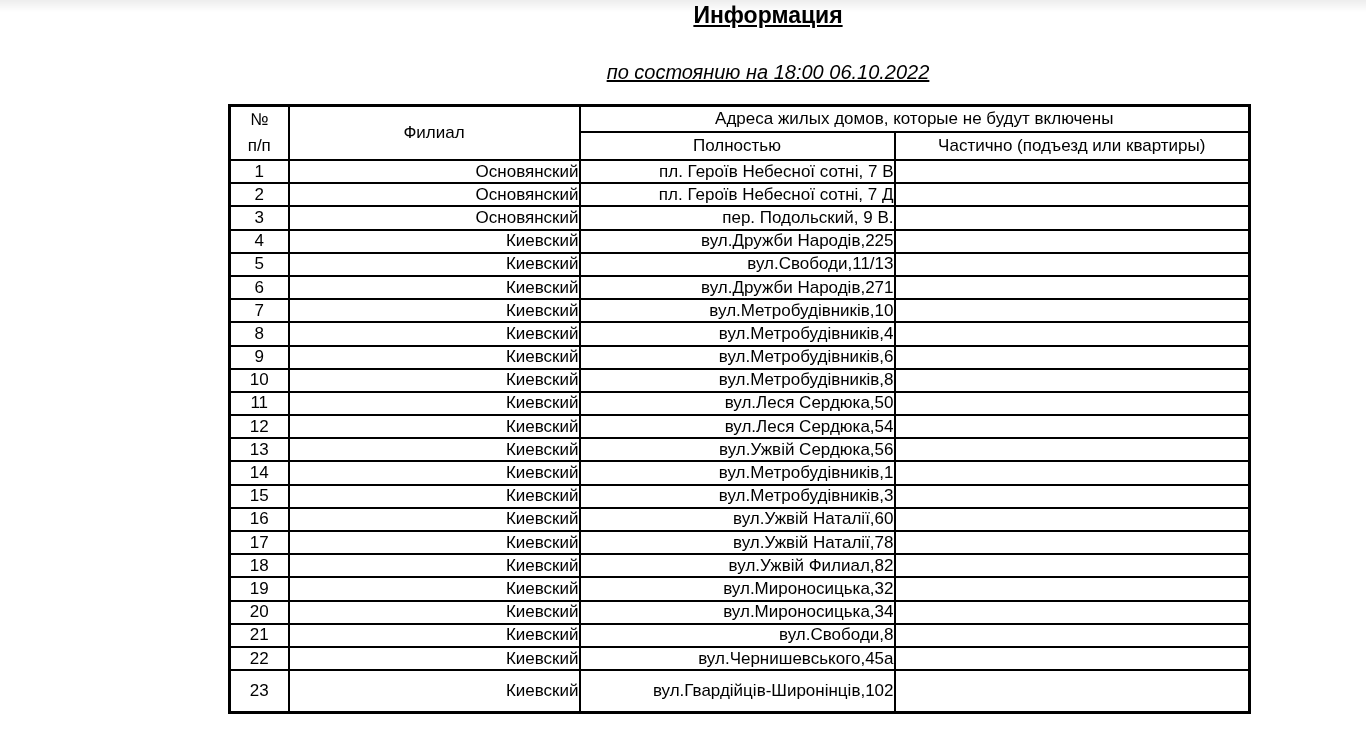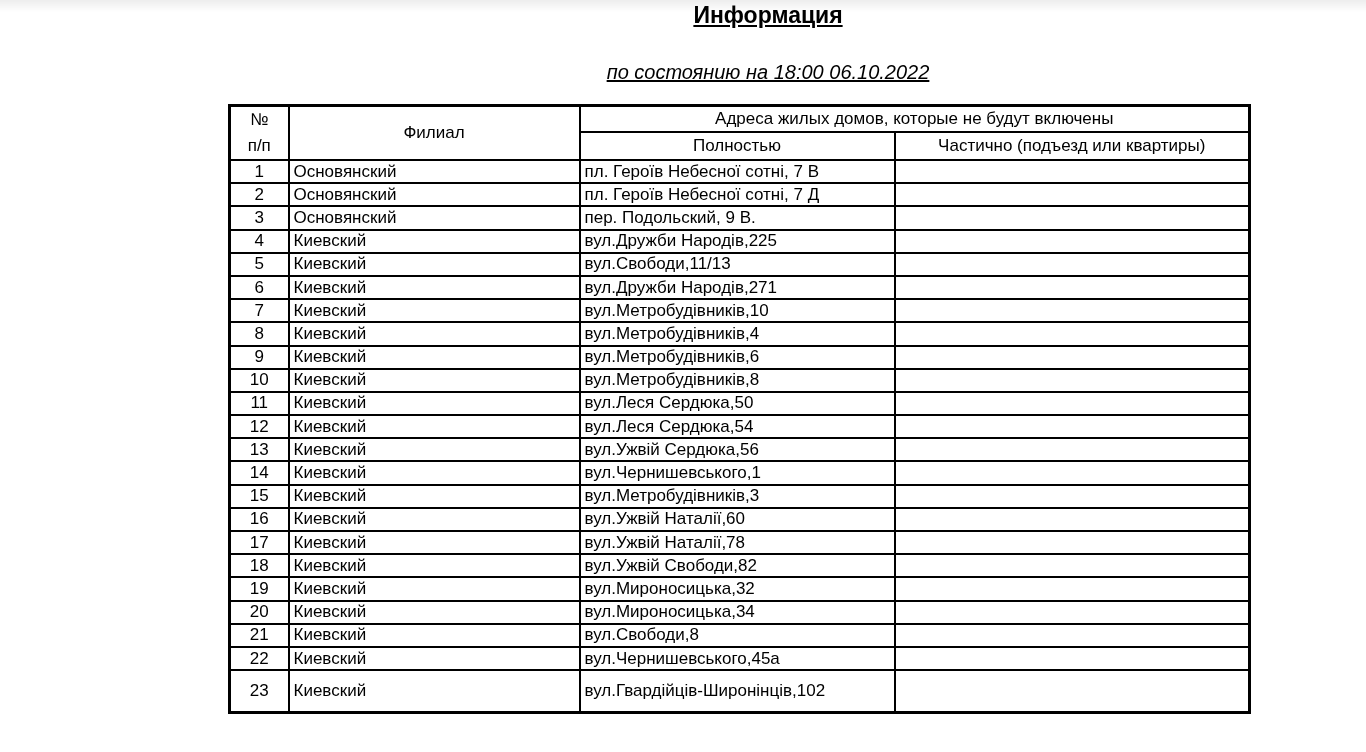--- a/index.html
+++ b/index.html
@@ -57,21 +57,21 @@
     overflow: hidden;
   }
   table.houses th { text-align: center; }
   th.hb { border-bottom: 3px solid #000; }
   .th-num-lines { line-height: 26px; }
   tr.hrow-a th { height: 22px; }
   tr.hrow-b th { height: 24px; }
   tbody td { height: 23.2px; }
   tbody tr.tall td { height: 42px; }
   td.c-num { text-align: center; }
-  td.c-branch, td.c-full { text-align: left; padding-left: 4px; }
+  td.c-branch, td.c-full { text-align: right; padding-left: 4px; }
   td.c-partial { }
 </style>
 </head>
 <body>
 
 <div class="top-shadow"></div>
 
 <div class="doc-headings">
   <div class="doc-title">Информация</div>
   <div class="doc-asof">по состоянию на 18:00 06.10.2022</div>
@@ -175,21 +175,21 @@
   </tr>
       <tr>
     <td class="c-num">13</td>
     <td class="c-branch">Киевский</td>
     <td class="c-full">вул.Ужвій Сердюка,56</td>
     <td class="c-partial"></td>
   </tr>
       <tr>
     <td class="c-num">14</td>
     <td class="c-branch">Киевский</td>
-    <td class="c-full">вул.Чернишевського,1</td>
+    <td class="c-full">вул.Метробудівників,1</td>
     <td class="c-partial"></td>
   </tr>
       <tr>
     <td class="c-num">15</td>
     <td class="c-branch">Киевский</td>
     <td class="c-full">вул.Метробудівників,3</td>
     <td class="c-partial"></td>
   </tr>
       <tr>
     <td class="c-num">16</td>
@@ -199,21 +199,21 @@
   </tr>
       <tr>
     <td class="c-num">17</td>
     <td class="c-branch">Киевский</td>
     <td class="c-full">вул.Ужвій Наталії,78</td>
     <td class="c-partial"></td>
   </tr>
       <tr>
     <td class="c-num">18</td>
     <td class="c-branch">Киевский</td>
-    <td class="c-full">вул.Ужвій Свободи,82</td>
+    <td class="c-full">вул.Ужвій Филиал,82</td>
     <td class="c-partial"></td>
   </tr>
       <tr>
     <td class="c-num">19</td>
     <td class="c-branch">Киевский</td>
     <td class="c-full">вул.Мироносицька,32</td>
     <td class="c-partial"></td>
   </tr>
       <tr>
     <td class="c-num">20</td>

